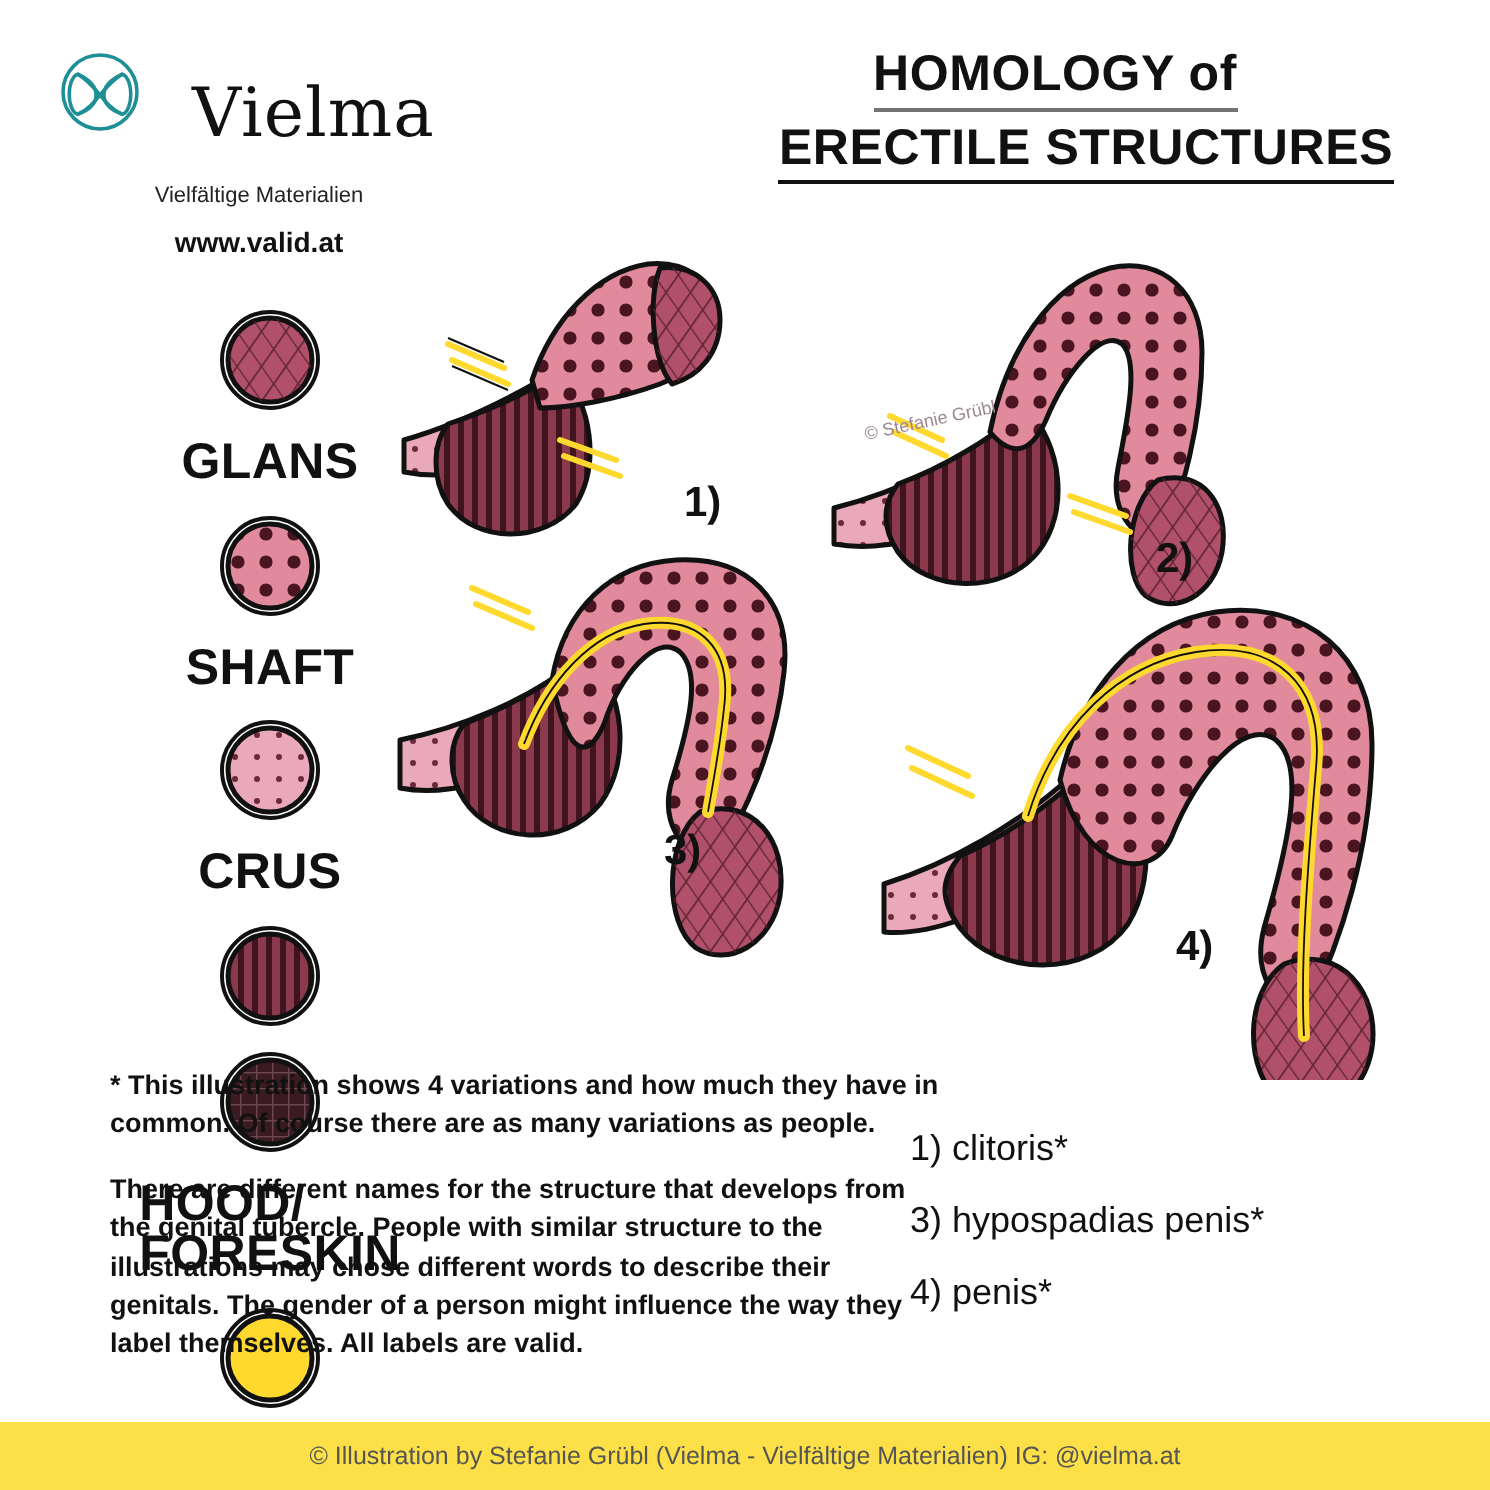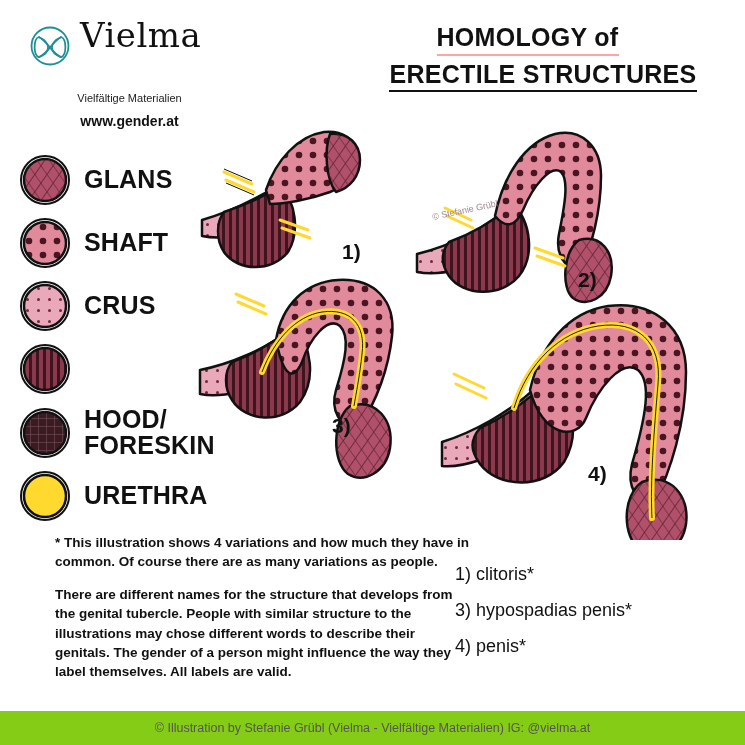--- a/index.html
+++ b/index.html
@@ -8,57 +8,57 @@
     background:#ffffff;
     font-family:"Liberation Sans", sans-serif;
     color:#111;
     position:relative;
     overflow:hidden;
   }
   .page{position:relative;width:745px;height:745px;}
 
   
   .logo-block{position:absolute;left:22px;top:18px;width:215px;text-align:center;}
-  .logo-row{display:flex;align-items:flex-start;justify-content:flex-start;gap:2px;}
+  .logo-row{display:flex;align-items:flex-end;justify-content:flex-start;gap:18px;}
   .logo-mark{width:56px;height:56px;flex:0 0 56px;}
   .logo-word{font-family:"DejaVu Serif", serif;font-size:34px;letter-spacing:.5px;color:#111;line-height:1;}
   .logo-sub{font-size:11px;color:#222;margin-top:18px;text-align:center;width:100%;}
   .logo-url{font-size:14px;font-weight:bold;color:#111;margin-top:9px;text-align:center;width:100%;}
 
   
   .title{
     position:absolute;left:330px;top:22px;width:395px;text-align:center;
     font-size:25px;font-weight:bold;line-height:1.22;letter-spacing:.3px;
   }
-  .title .l1{display:inline-block;border-bottom:2px solid #fca5a5;padding-bottom:1px;}
+  .title .l1{display:inline-block;border-bottom:2px solid #737373;padding-bottom:1px;}
   .title .l2{display:inline-block;border-bottom:2px solid #111;padding-bottom:1px;margin-top:3px;margin-left:31px;}
 
   
   .legend{position:absolute;left:20px;top:155px;width:230px;}
-  .legend-item{display:flex;align-items:center;gap:14px;margin-bottom:13px;}
+  .legend-item{display:flex;align-items:center;gap:14px;margin-bottom:13px;flex-direction:column;}
   .swatch{width:46px;height:46px;border-radius:50%;border:2.5px solid #111;flex:0 0 46px;}
   .legend-label{font-size:25px;font-weight:bold;letter-spacing:.2px;line-height:1.02;}
   .legend-label.two-line{font-size:25px;}
 
   
   .figs{position:absolute;left:180px;top:120px;width:565px;height:420px;}
   .fignum{position:absolute;font-size:21px;font-weight:bold;}
 
   
   .notes{position:absolute;left:30px;top:533px;width:415px;font-size:13.5px;font-weight:bold;line-height:1.42;margin-left:25px;}
   .notes p{margin:0 0 14px 0;}
 
   
   .keylist{position:absolute;left:455px;top:565px;width:270px;font-size:18px;line-height:1.0;}
   .keylist div{margin-bottom:18px;}
 
   
   .footer{
     position:absolute;left:0;bottom:0;width:745px;height:34px;
-    background:#84cc16;display:flex;align-items:center;justify-content:center;
+    background:#fde047;display:flex;align-items:center;justify-content:center;
     font-size:12.5px;color:#555;
   }
 </style>
 </head>
 <body>
 
 <div class="page">
 
   <div class="logo-block">
     <div class="logo-row">
@@ -67,21 +67,21 @@
           <circle cx="50" cy="50" r="33"></circle>
           <path d="M30 34 C 52 44, 52 62, 30 70 C 20 66, 20 38, 30 34 Z"></path>
           <path d="M70 34 C 48 44, 48 62, 70 70 C 80 66, 80 38, 70 34 Z"></path>
           <path d="M30 34 C 48 44, 52 62, 70 70"></path>
           <path d="M70 34 C 52 44, 48 62, 30 70"></path>
         </g>
       </svg>
       <div class="logo-word">Vielma</div>
     </div>
     <div class="logo-sub">Vielfältige Materialien</div>
-    <div class="logo-url">www.gender.at</div>
+    <div class="logo-url">www.valid.at</div>
   </div>
 
   <div class="title">
     <span class="l1">HOMOLOGY of</span><br>
     <span class="l2">ERECTILE STRUCTURES</span>
   </div>
 
   <svg width="0" height="0" style="position:absolute" aria-hidden="true">
     <defs>
       <pattern id="p-glans" width="10" height="10" patternUnits="userSpaceOnUse" patternTransform="rotate(35)">

